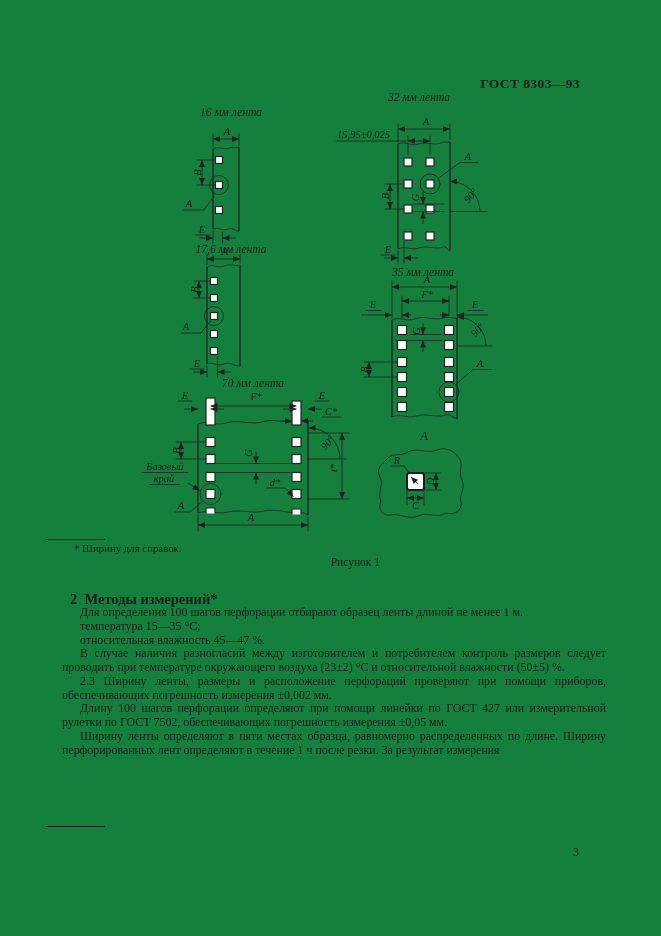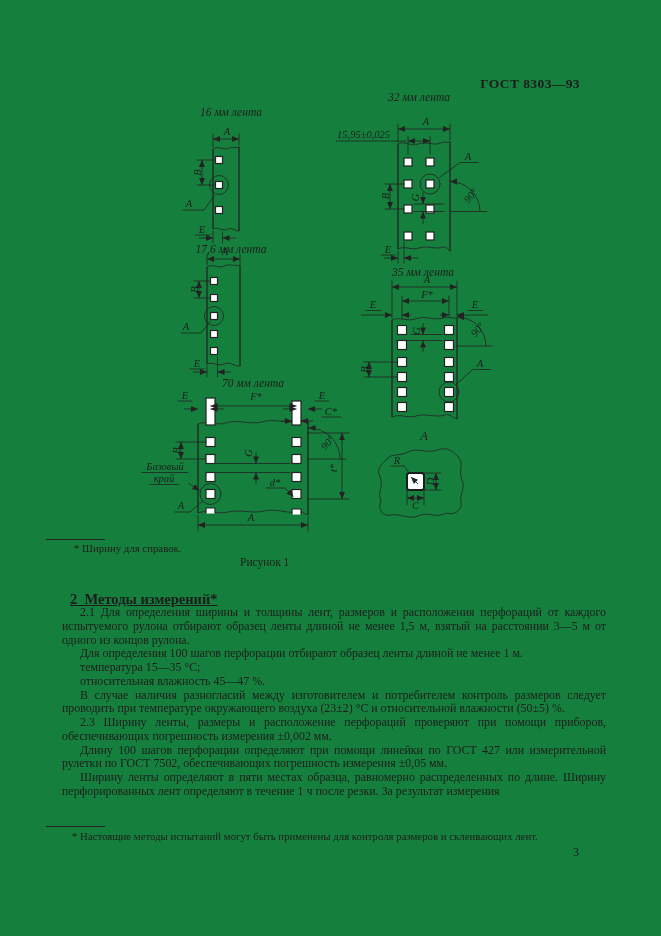--- a/index.html
+++ b/index.html
@@ -15,22 +15,22 @@
   .fig .dim     { fill:none; stroke:#222; stroke-width:.8; marker-start:url(#arrh); marker-end:url(#arrh); }
   .fig .dime    { fill:none; stroke:#222; stroke-width:.8; marker-end:url(#arrh); }
   .fig .perf    { fill:#fff; stroke:#222; stroke-width:1.2; }
   .fig .bump    { fill:#fff; stroke:#222; stroke-width:1.2; }
   .fig .boldsq  { fill:#fff; stroke:#1c1c1c; stroke-width:2; }
   .fig text     { font:italic 10.5px "Liberation Serif",serif; fill:#1c1c1c; stroke:none; }
   .fig text.ttl { font-size:11.5px; }
   .fig text.big { font-size:12.5px; }
   .fnote-rule   { position:absolute; left:46px; width:59px; height:0; border-top:1.2px solid #222; }
   .fnote        { position:absolute; font-size:10.8px; }
-  .caption      { position:absolute; top:556px; left:240px; width:140px; text-align:left; font-size:11.5px; }
-  .heading      { position:absolute; top:579px; left:70px; font-size:14.5px; font-weight:700;text-decoration:underline; }
+  .caption      { position:absolute; top:556px; left:240px; width:140px; text-align:right; font-size:11.5px; }
+  .heading      { position:absolute; top:579px; left:70px; font-size:14.5px; font-weight:700; }
   .bodytext     { position:absolute; top:606px; left:62px; width:544px; }
   .bodytext p   { margin:0; text-indent:18px; text-align:justify; font-size:11.9px; line-height:13.75px; }
   .pagenum      { position:absolute; top:845px; left:573px; font-size:12px; }
 </style>
 </head>
 <body>
 
 <div class="page">
 
   <svg width="0" height="0" style="position:absolute">
@@ -380,28 +380,26 @@
   </svg>
 
   <div class="fnote-rule" style="top:539px"></div>
   <div class="fnote" style="top:542px;left:74px">* Ширину для справок.</div>
 
   <div class="caption">Рисунок 1</div>
 
   <h2 class="heading">2&nbsp;&nbsp;Методы измерений*</h2>
 
   <div class="bodytext">
-    <p>2.1 Для определения ширины и толщины лент, размеров и расположения перфораций от каждого испытуемого рулона отбирают образец ленты длиной не менее 1,5 м, взятый на расстоянии 3—5 м от одного из концов рулона.</p>
     <p>Для определения 100 шагов перфорации отбирают образец ленты длиной не менее 1 м.</p>
     <p>температура 15—35 °С;</p>
     <p>относительная влажность 45—47 %.</p>
     <p>В случае наличия разногласий между изготовителем и потребителем контроль размеров следует проводить при температуре окружающего воздуха (23±2) °С и относительной влажности (50±5) %.</p>
     <p>2.3 Ширину ленты, размеры и расположение перфораций проверяют при помощи приборов, обеспечивающих погрешность измерения ±0,002 мм.</p>
     <p>Длину 100 шагов перфорации определяют при помощи линейки по ГОСТ 427 или измерительной рулетки по ГОСТ 7502, обеспечивающих погрешность измерения ±0,05 мм.</p>
     <p>Ширину ленты определяют в пяти местах образца, равномерно распределенных по длине. Ширину перфорированных лент определяют в течение 1 ч после резки. За результат измерения</p>
   </div>
 
   <div class="fnote-rule" style="top:826px"></div>
-  <div class="fnote" style="top:830px;left:72px;width:540px">* Настоящие методы испытаний могут быть применены для контроля размеров и склеивающих лент.</div>
 
   <div class="pagenum">3</div>
 
 </div>
 
 </body></html>

